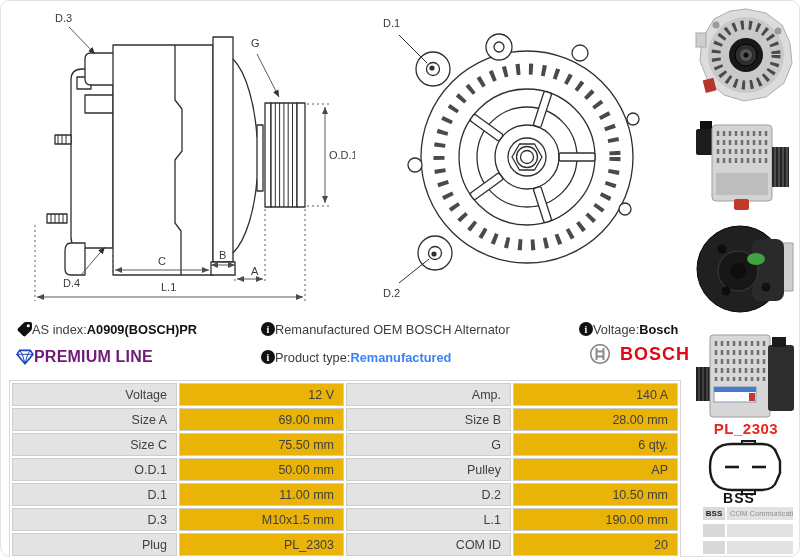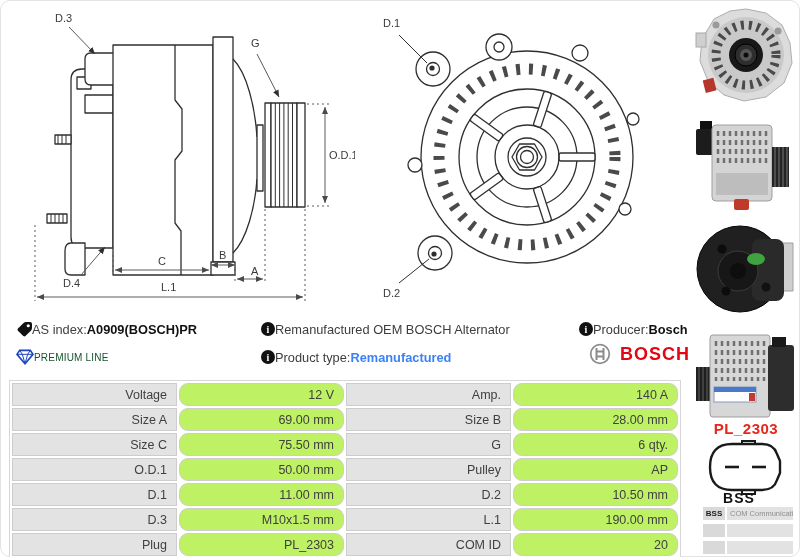--- a/index.html
+++ b/index.html
@@ -12,35 +12,35 @@
   .draw text{font-family:"Liberation Sans",sans-serif;font-size:11px;fill:#3a3a3a;}
   .dim{stroke:#5a5a5a;stroke-width:1;fill:none;}
   .dot{stroke-dasharray:2 3;}
   .ink{stroke:#2f2f2f;stroke-width:1.3;fill:#fff;stroke-linejoin:round;}
   .nofill{fill:none;}
 
   
   .info-item{position:absolute;display:flex;align-items:center;height:20px;
              font-size:12.8px;color:#3d3d3d;white-space:nowrap;}
   .info-item b{color:#111;}
-  .premium{color:#14532d;font-weight:normal;font-size:10px;letter-spacing:.2px;}
+  .premium{color:#701a75;font-weight:bold;font-size:16px;letter-spacing:.2px;}
   .ptype-val{color:#3b82f6;font-weight:bold;}
   .info-icon{width:14px;height:14px;border-radius:50%;background:#111;color:#fff;
              display:inline-flex;align-items:center;justify-content:center;
              font:bold 10px "Liberation Serif",serif;flex:0 0 14px;}
   .bosch-logo{position:absolute;left:588px;top:342px;display:flex;align-items:center;gap:9px;}
   .bosch-word{color:#e30613;font-weight:bold;font-size:18px;letter-spacing:1px;}
 
   
   table.specs{position:absolute;left:8px;top:379px;width:672px;
               border-collapse:separate;border-spacing:2px;background:#fff;border:1px solid #d7d7d7;}
   table.specs td{border:1px solid #cdcdcd;height:21px;padding:0 9px 0 16px;
                  font-size:12.5px;color:#404040;text-align:right;width:25%;white-space:nowrap;}
   td.lbl{background:#e3e3e3;}
-  td.val{background:#bef264;border-radius:9px;}
+  td.val{background:#eab308;}
 
   
   .photo{position:absolute;left:693px;width:104px;}
   .plug-code{position:absolute;left:690px;top:419px;width:110px;text-align:center;
              color:#e8261c;font-weight:bold;font-size:15px;letter-spacing:.5px;}
   .plug-svg{position:absolute;left:701px;top:438px;}
   .plug-name{position:absolute;left:690px;top:489px;width:96px;text-align:center;
              color:#111;font-weight:bold;font-size:14px;letter-spacing:1px;}
   .legend-row{position:absolute;left:702px;width:90px;height:13px;display:flex;gap:2px;}
   .legend-abbr{flex:0 0 22px;background:#d9d9d9;color:#1d1d1d;font-size:8px;font-weight:bold;
@@ -178,21 +178,21 @@
   </div>
 
   <div class="info-item" style="left:260px;top:346px">
     <span class="info-icon">i</span>
     <span>Product type:</span>
     <span class="ptype-val">Remanufactured</span>
   </div>
 
   <div class="info-item" style="left:578px;top:318px">
     <span class="info-icon">i</span>
-    <span>Producer:</span>
+    <span>Voltage:</span>
     <b>Bosch</b>
   </div>
 
   <div class="bosch-logo">
     <svg width="22" height="22" viewBox="0 0 22 22">
       <circle cx="11" cy="11" r="9.3" fill="none" stroke="#8b8b8b" stroke-width="1.7"></circle>
       <path d="M7.5,5 V17 M14.5,5 V17 M7.5,8.5 H14.5 M7.5,13.5 H14.5" stroke="#8b8b8b" stroke-width="2" fill="none"></path>
     </svg>
     <span class="bosch-word">BOSCH</span>
   </div>

